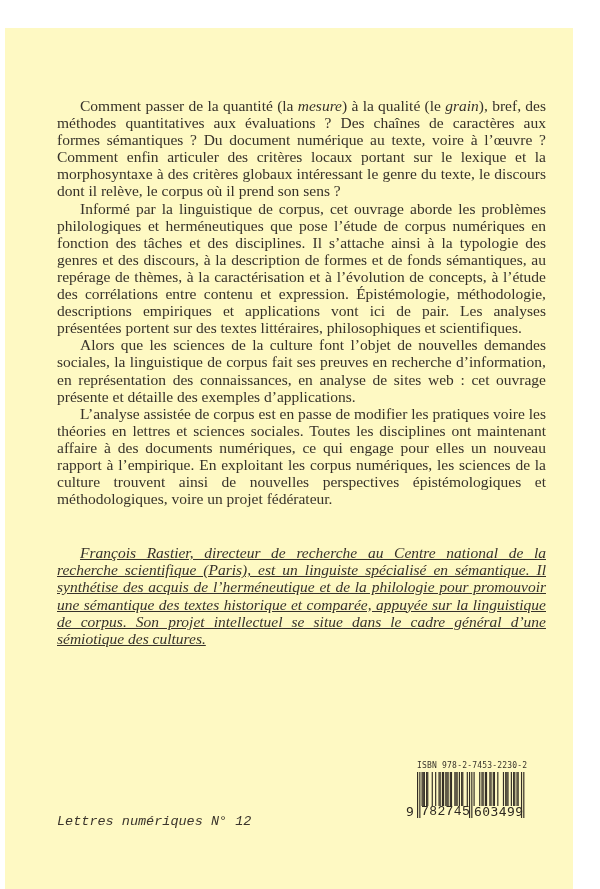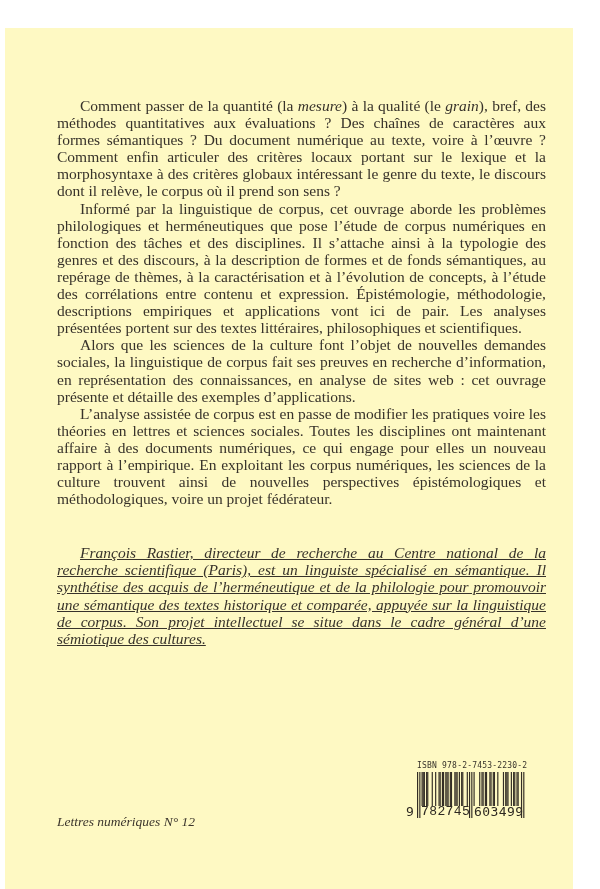--- a/index.html
+++ b/index.html
@@ -38,21 +38,21 @@
   }
   .text-block p.bio {
     margin-top: 37px;
     font-style: italic;
     text-decoration: underline;
   }
   .series {
     position: absolute;
     left: 52px;
     top: 786px;
-    font-family: Liberation Serif, serif;
+    font-family: Liberation Mono, monospace;
     font-style: italic;
     font-size: 13.5px;
     color: #3b352c;
   }
   .barcode-block {
     position: absolute;
     left: 398px;
     top: 733px;
     width: 140px;
   }

